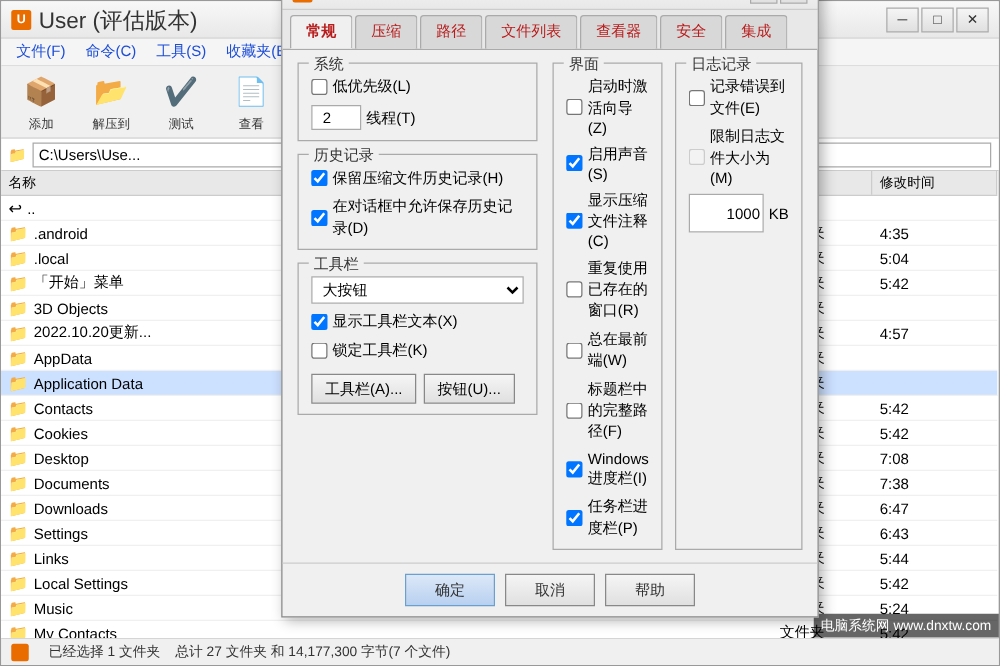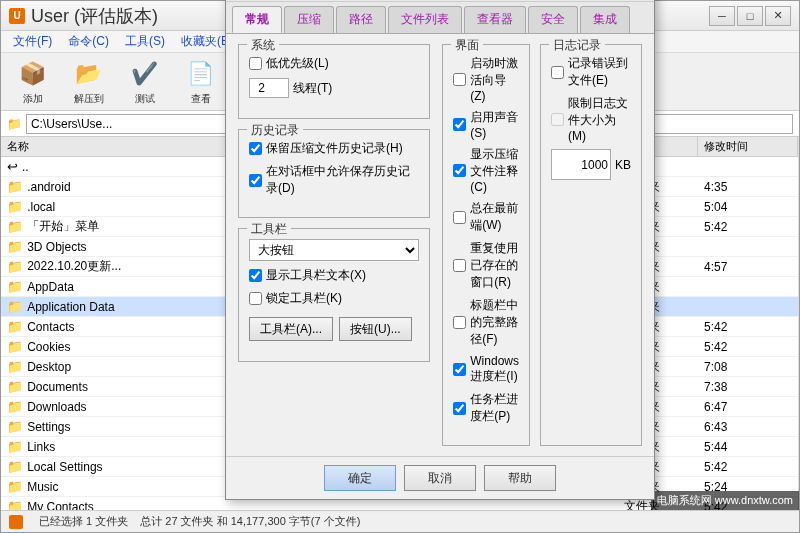--- a/index.html
+++ b/index.html
@@ -290,21 +290,21 @@
       padding: 4px 6px 0;
       gap: 2px;
     }
     .tab {
       padding: 4px 12px;
       border: 1px solid #aaa;
       border-bottom: none;
       background: #d8d8d8;
       cursor: pointer;
       font-size: 12px;
-      color: #a21caf;
+      color: #b91c1c;
       border-radius: 3px 3px 0 0;
     }
     .tab.active {
       background: #f0f0f0;
       border-bottom: 1px solid #f0f0f0;
       font-weight: bold;
     }
 
     
     .dialog-body {
@@ -312,21 +312,21 @@
       padding: 10px 12px;
       display: flex;
       gap: 12px;
     }
     .dialog-left { flex: 1; display: flex; flex-direction: column; gap: 10px; }
     .dialog-right { flex: 1; display: flex; flex-direction: row; gap: 10px; }
 
     
     .group-box {
       border: 1px solid #aaa;
-      padding: 8px 10px 20px;
+      padding: 8px 10px 8px;
       position: relative;
       margin-top: 0;
     }
     .group-box-title {
       position: absolute;
       top: -8px;
       left: 8px;
       background: #f0f0f0;
       padding: 0 4px;
       font-size: 12px;
@@ -781,25 +781,25 @@
               <label class="checkbox-row">
                 <input type="checkbox" checked="" style="">
                 <span>启用声音(S)</span>
               </label>
               <label class="checkbox-row">
                 <input type="checkbox" checked="" style="">
                 <span>显示压缩文件注释(C)</span>
               </label>
               <label class="checkbox-row">
                 <input type="checkbox" style="">
+                <span>重复使用已存在的窗口(R)</span>
+              </label>
+              <label class="checkbox-row">
+                <input type="checkbox" style="">
                 <span>总在最前端(W)</span>
-              </label>
-              <label class="checkbox-row">
-                <input type="checkbox" style="">
-                <span>重复使用已存在的窗口(R)</span>
               </label>
               <label class="checkbox-row">
                 <input type="checkbox" style="">
                 <span>标题栏中的完整路径(F)</span>
               </label>
               <label class="checkbox-row">
                 <input type="checkbox" checked="" style="">
                 <span>Windows 进度栏(I)</span>
               </label>
               <label class="checkbox-row">

